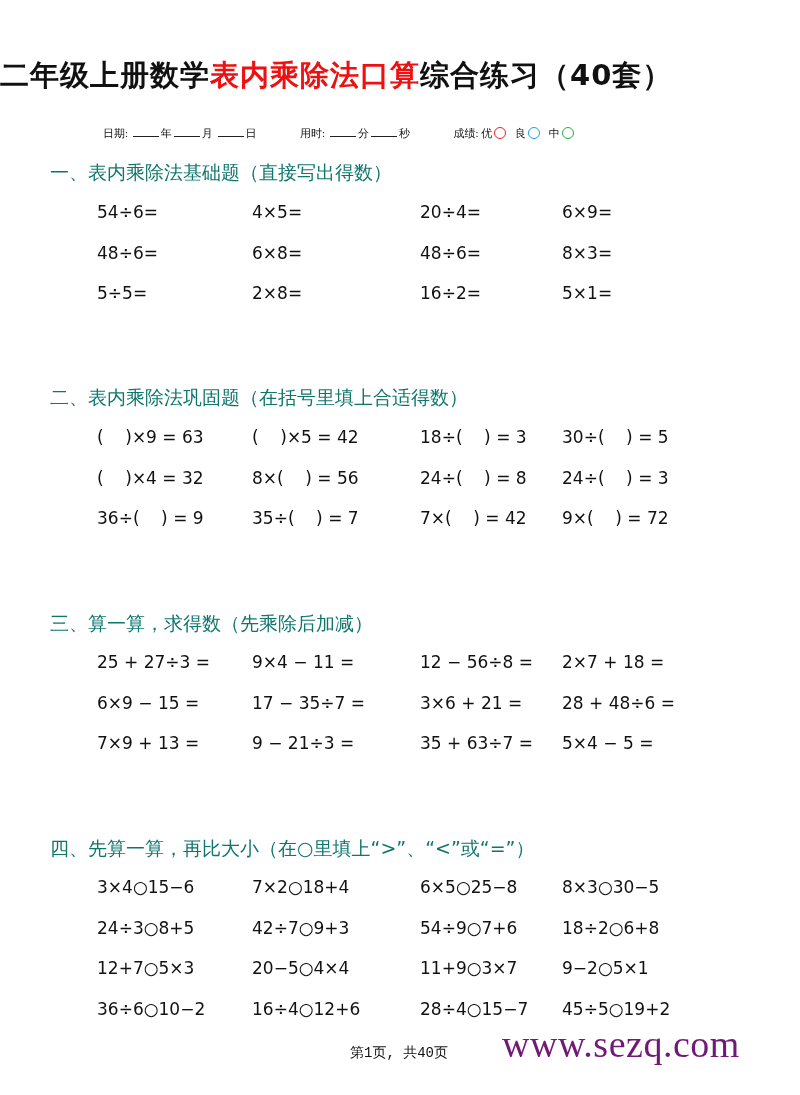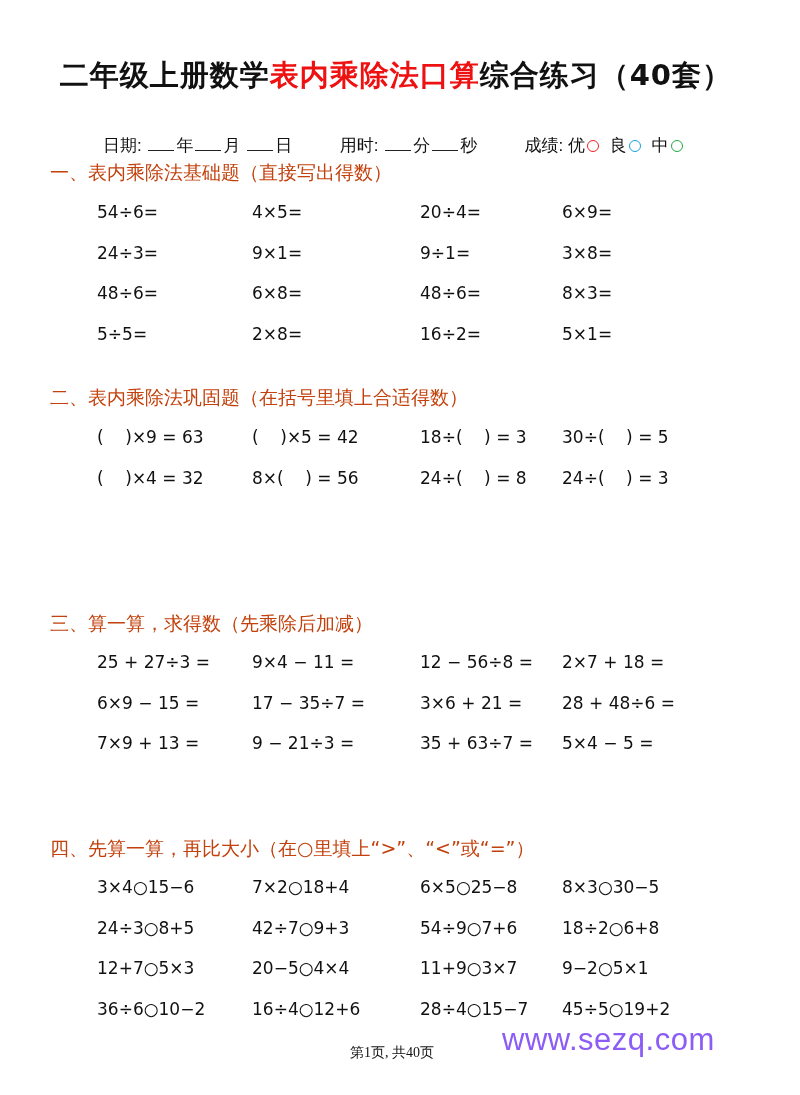--- a/index.html
+++ b/index.html
@@ -1,36 +1,36 @@
 <!DOCTYPE html>
 <html><head>
 <meta charset="utf-8">
 <style>
   html, body { margin: 0; padding: 0; background: #ffffff; }
   body { width: 800px; height: 1095px; position: relative; overflow: hidden;
          font-family: "DejaVu Sans", sans-serif; color: #111; }
-  .title { position: absolute; top: 56px; left: 0; width: 732px; text-align: right;
+  .title { position: absolute; top: 56px; left: 0; width: 732px; text-align: left;
            font-size: 29px; font-weight: bold; letter-spacing: 1px; color: #111; }
   .title .red { color: #ee1111; }
-  .meta { position: absolute; top: 122px; left: 103px; font-family: Liberation Sans, sans-serif;
-          font-size: 17px; color: #111; white-space: nowrap; margin-top: 12px; }
+  .meta { position: absolute; top: 122px; left: 103px; font-family: Liberation Serif, serif;
+          font-size: 11px; color: #111; white-space: nowrap; }
   .meta span { display: inline-block; }
   .blank { display: inline-block; width: 26px; border-bottom: 1px solid #222; height: 14px; vertical-align: baseline; margin: 0 2px; }
   .gap { display: inline-block; width: 38px; }
   .circ { display: inline-block; width: 10px; height: 10px; border-radius: 50%;
           border: 1.5px solid; vertical-align: middle; margin: 0 6px 2px 2px; }
-  .section-heading { position: absolute; left: 50px; font-size: 19px; color: #c2410c; white-space: nowrap; }
+  .section-heading { position: absolute; left: 50px; font-size: 19px; color: #0f766e; white-space: nowrap; }
   .grid { position: absolute; left: 97px; width: 680px; }
   .row { height: 40.5px; position: relative; }
   .cell { position: absolute; top: 0; font-size: 17px; color: #111; white-space: pre; }
   .c0 { left: 0; } .c1 { left: 155px; } .c2 { left: 310px; margin-left: 13px; } .c3 { left: 465px; }
-  .footer { position: absolute; top: 1044px; left: 350px; font-family: Liberation Serif, serif;
+  .footer { position: absolute; top: 1044px; left: 350px; font-family: Liberation Mono, monospace;
             font-size: 14px; color: #111; }
-  .watermark { position: absolute; top: 1022px; left: 502px; font-family: Liberation Sans, sans-serif;
-               font-size: 31px; color: #8b5cf6; letter-spacing: 0.5px; }
+  .watermark { position: absolute; top: 1022px; left: 502px; font-family: Liberation Serif, serif;
+               font-size: 38px; color: #701a75; letter-spacing: 0.5px; }
 </style>
 </head>
 <body>
 
 <div class="title"><span>二年级上册数学</span><span class="red">表内乘除法口算</span><span>综合练习（40套）</span></div>
 
 <div class="meta">
   <span>日期:</span>
   <span class="blank"></span><span>年</span><span class="blank"></span><span>月</span>
   <span class="blank"></span><span>日</span>
@@ -46,26 +46,20 @@
 
 <div class="section-heading" style="top:160px">一、表内乘除法基础题（直接写出得数）</div>
 <div class="grid" style="top:202px">
   <div class="row">
       <span class="cell c0">54÷6=</span>
       <span class="cell c1">4×5=</span>
       <span class="cell c2">20÷4=</span>
       <span class="cell c3">6×9=</span>
     </div>
   <div class="row">
-      <span class="cell c0">24÷3=</span>
-      <span class="cell c1">9×1=</span>
-      <span class="cell c2">9÷1=</span>
-      <span class="cell c3">3×8=</span>
-    </div>
-  <div class="row">
       <span class="cell c0">48÷6=</span>
       <span class="cell c1">6×8=</span>
       <span class="cell c2">48÷6=</span>
       <span class="cell c3">8×3=</span>
     </div>
   <div class="row">
       <span class="cell c0">5÷5=</span>
       <span class="cell c1">2×8=</span>
       <span class="cell c2">16÷2=</span>
       <span class="cell c3">5×1=</span>
@@ -78,20 +72,26 @@
       <span class="cell c0">(    )×9 = 63</span>
       <span class="cell c1">(    )×5 = 42</span>
       <span class="cell c2">18÷(    ) = 3</span>
       <span class="cell c3">30÷(    ) = 5</span>
     </div>
   <div class="row">
       <span class="cell c0">(    )×4 = 32</span>
       <span class="cell c1">8×(    ) = 56</span>
       <span class="cell c2">24÷(    ) = 8</span>
       <span class="cell c3">24÷(    ) = 3</span>
+    </div>
+  <div class="row">
+      <span class="cell c0">36÷(    ) = 9</span>
+      <span class="cell c1">35÷(    ) = 7</span>
+      <span class="cell c2">7×(    ) = 42</span>
+      <span class="cell c3">9×(    ) = 72</span>
     </div>
 </div>
 
 <div class="section-heading" style="top:611px">三、算一算，求得数（先乘除后加减）</div>
 <div class="grid" style="top:652px">
   <div class="row">
       <span class="cell c0">25 + 27÷3 =</span>
       <span class="cell c1">9×4 − 11 =</span>
       <span class="cell c2">12 − 56÷8 =</span>
       <span class="cell c3">2×7 + 18 =</span>

